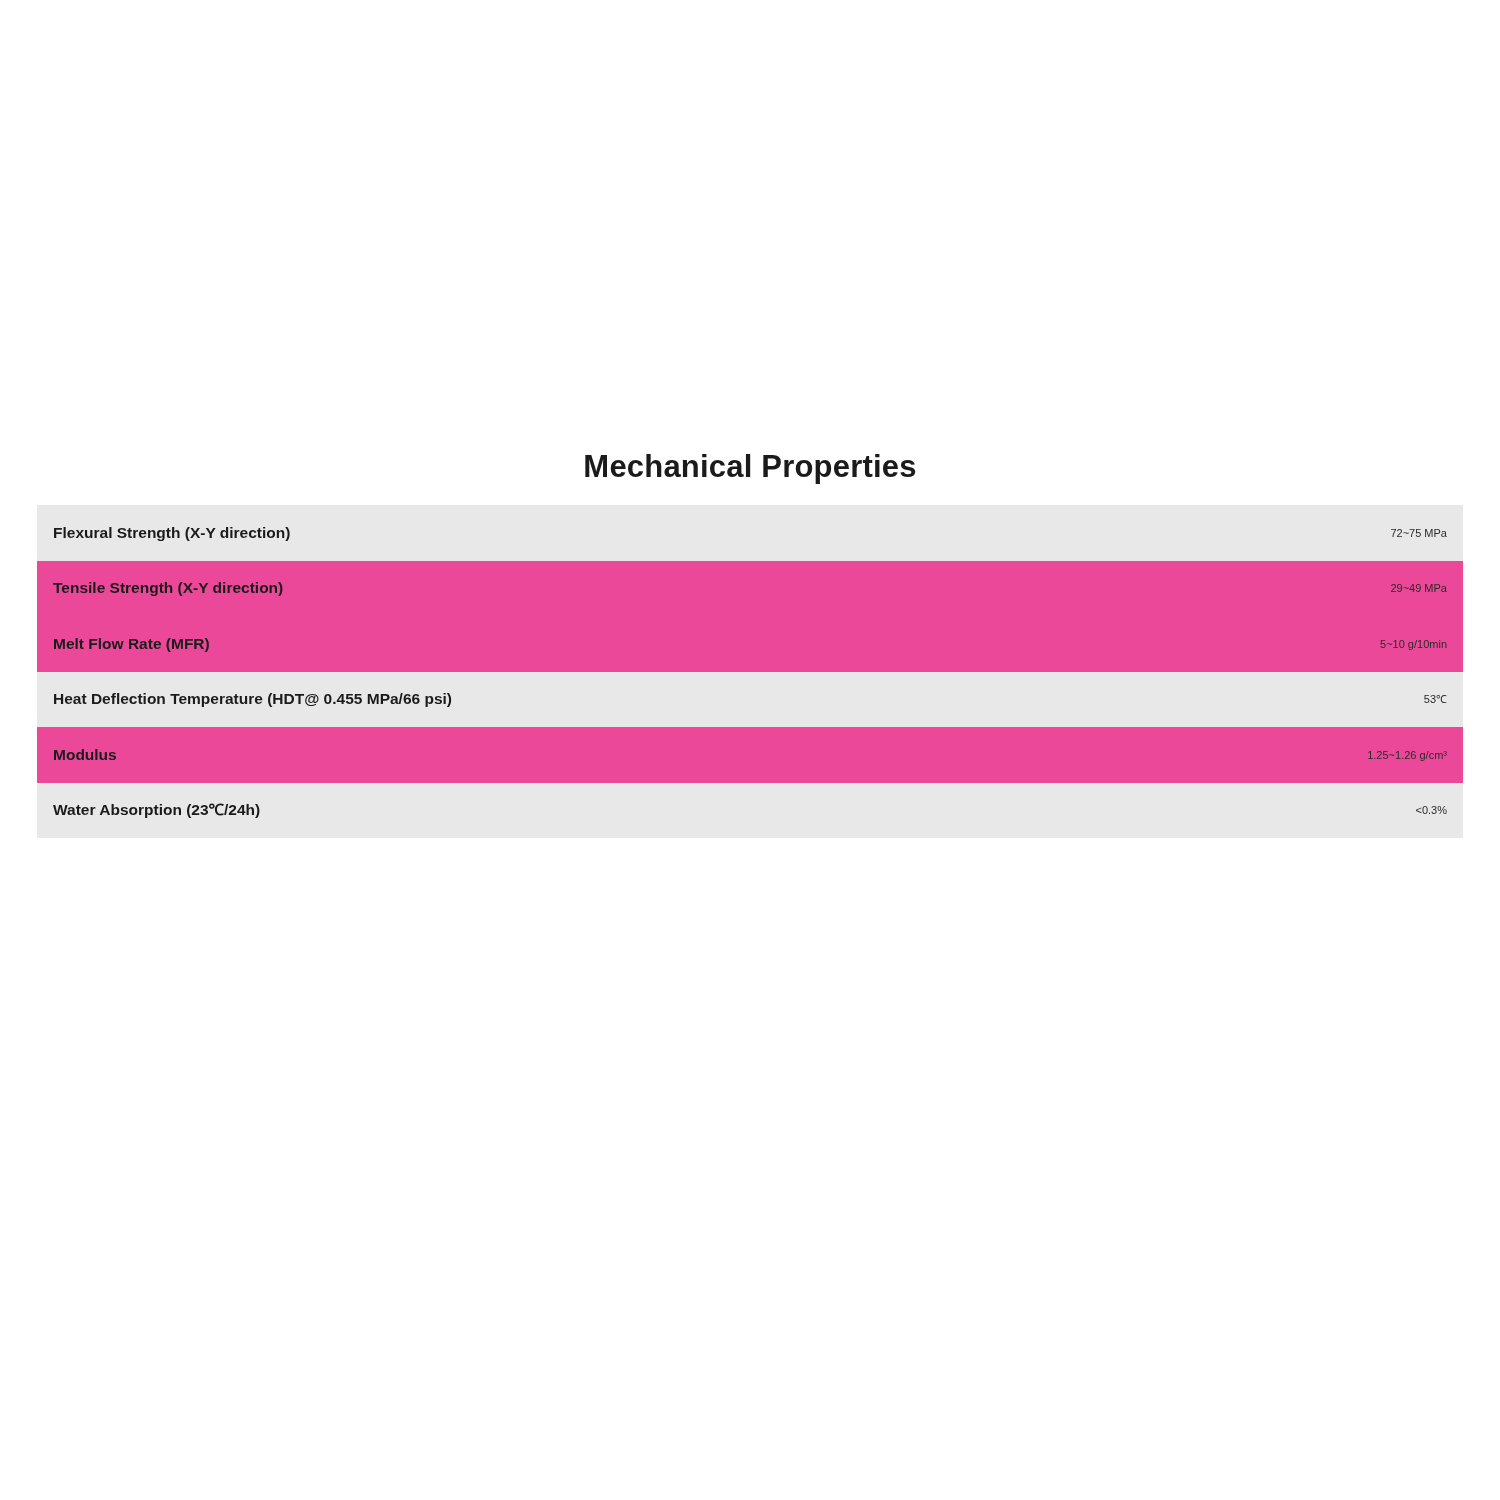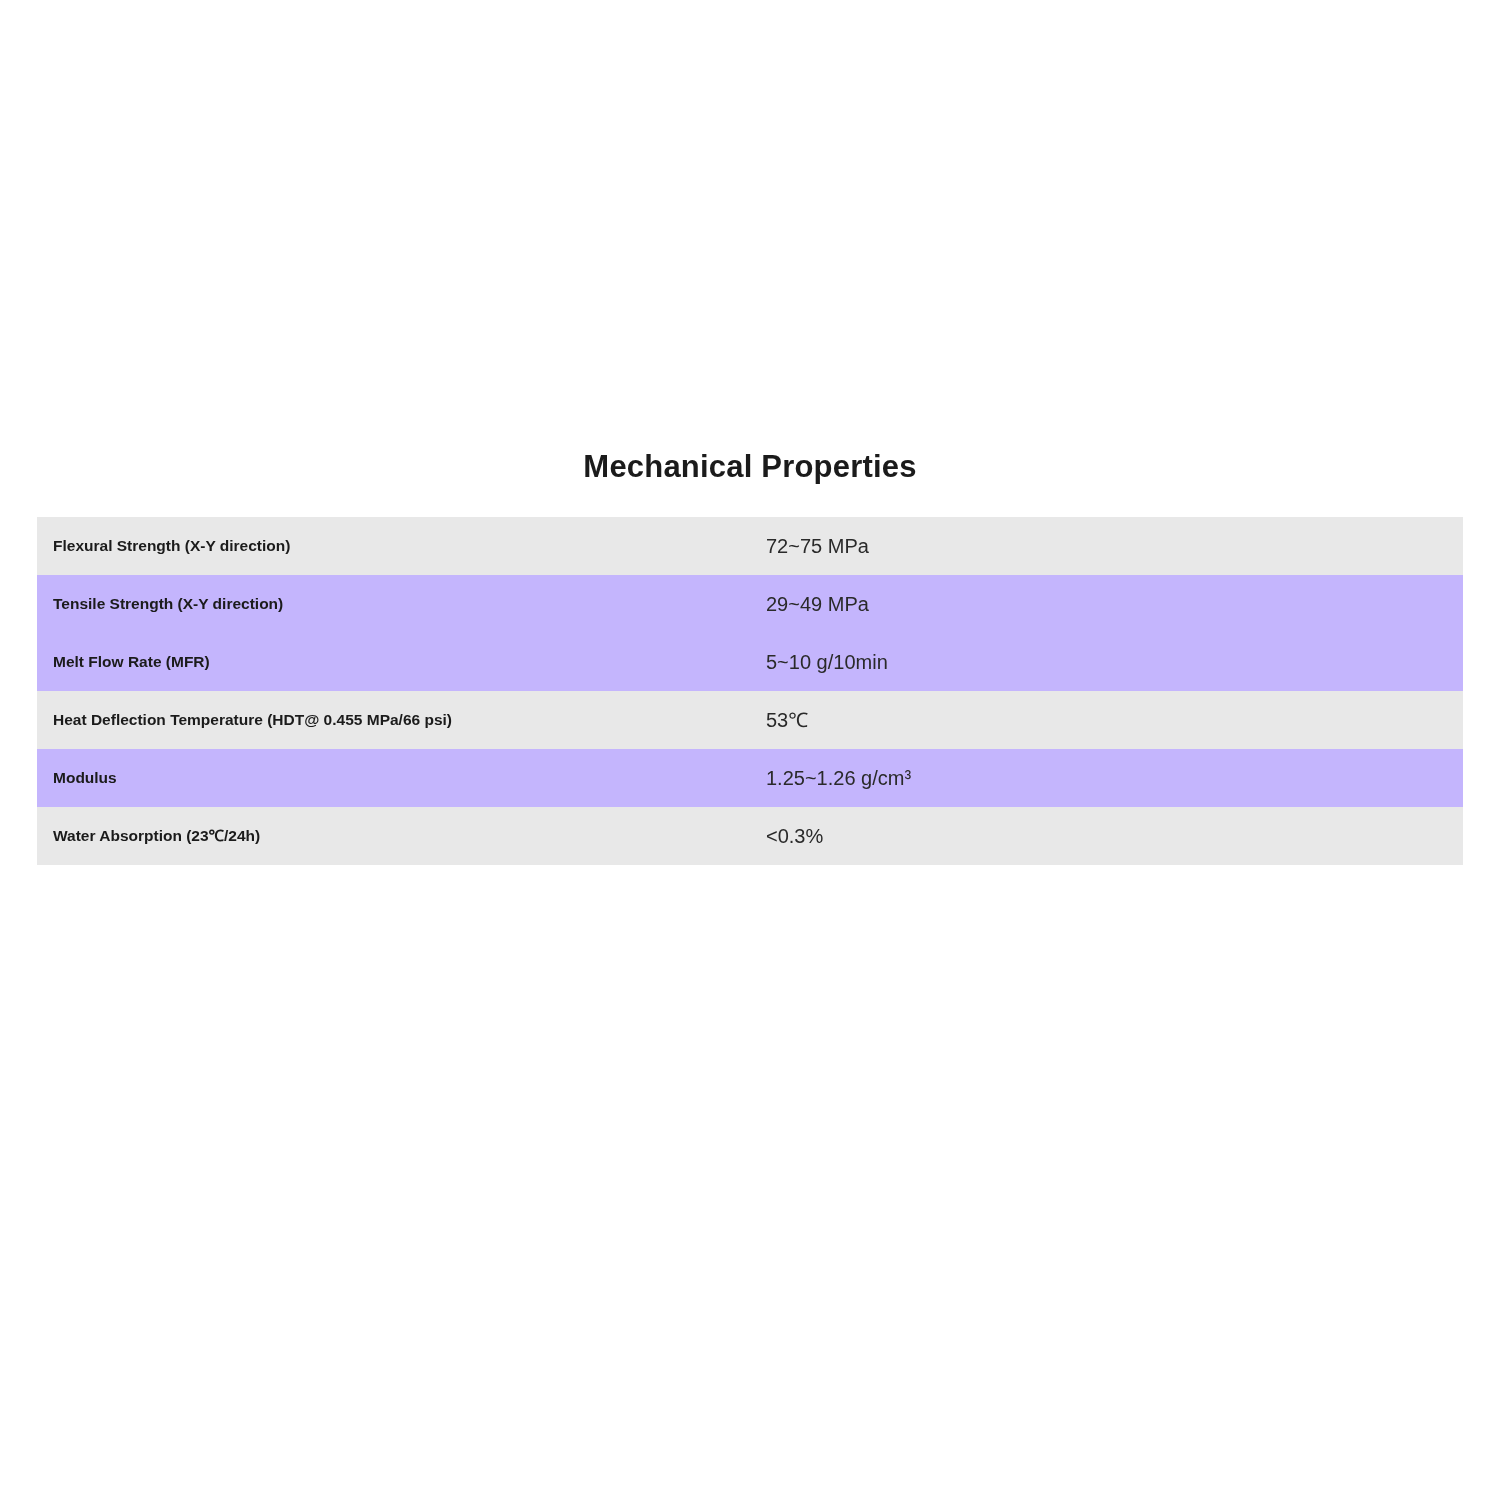--- a/index.html
+++ b/index.html
@@ -27,21 +27,21 @@
     left: 37px;
     top: 448px;
     width: 1426px;
   }
   .spec-title {
     text-align: center;
     font-size: 31px;
     font-weight: bold;
     color: #1b1b1b;
     letter-spacing: 0.2px;
-    margin: 0 0 32px 0;
+    margin: 0 0 20px 0;
     line-height: 1.2;
   }
   table.spec-table {
     border-collapse: collapse;
     width: 1426px;
     table-layout: fixed;
   }
   table.spec-table tr {
     height: 55.5px;
   }
@@ -58,28 +58,29 @@
     font-weight: bold;
     color: #1b1b1b;
     box-sizing: border-box;
     border-right: 1px solid #ffffff;
     line-height: 1.3;
   }
   td.prop-value {
     width: 713px;
     padding-left: 218px;
     padding-right: 14px;
-    font-size: 20px;
+    font-size: 11px;
     font-weight: normal;
     color: #2a2a2a;
     box-sizing: border-box;
     line-height: 1.3;
+    text-align: right;
   }
   tr.row-odd td { background: #e8e8e8; }
-  tr.row-even td { background: #c4b5fd; margin-left: 28px; }
+  tr.row-even td { background: #ec4899; margin-left: 28px; }
 </style>
 </head>
 <body>
 
 <div class="page">
   <div class="spec-block">
     <h1 class="spec-title">Mechanical Properties</h1>
     <table class="spec-table">
       <tbody>
         <tr class="row-odd">

